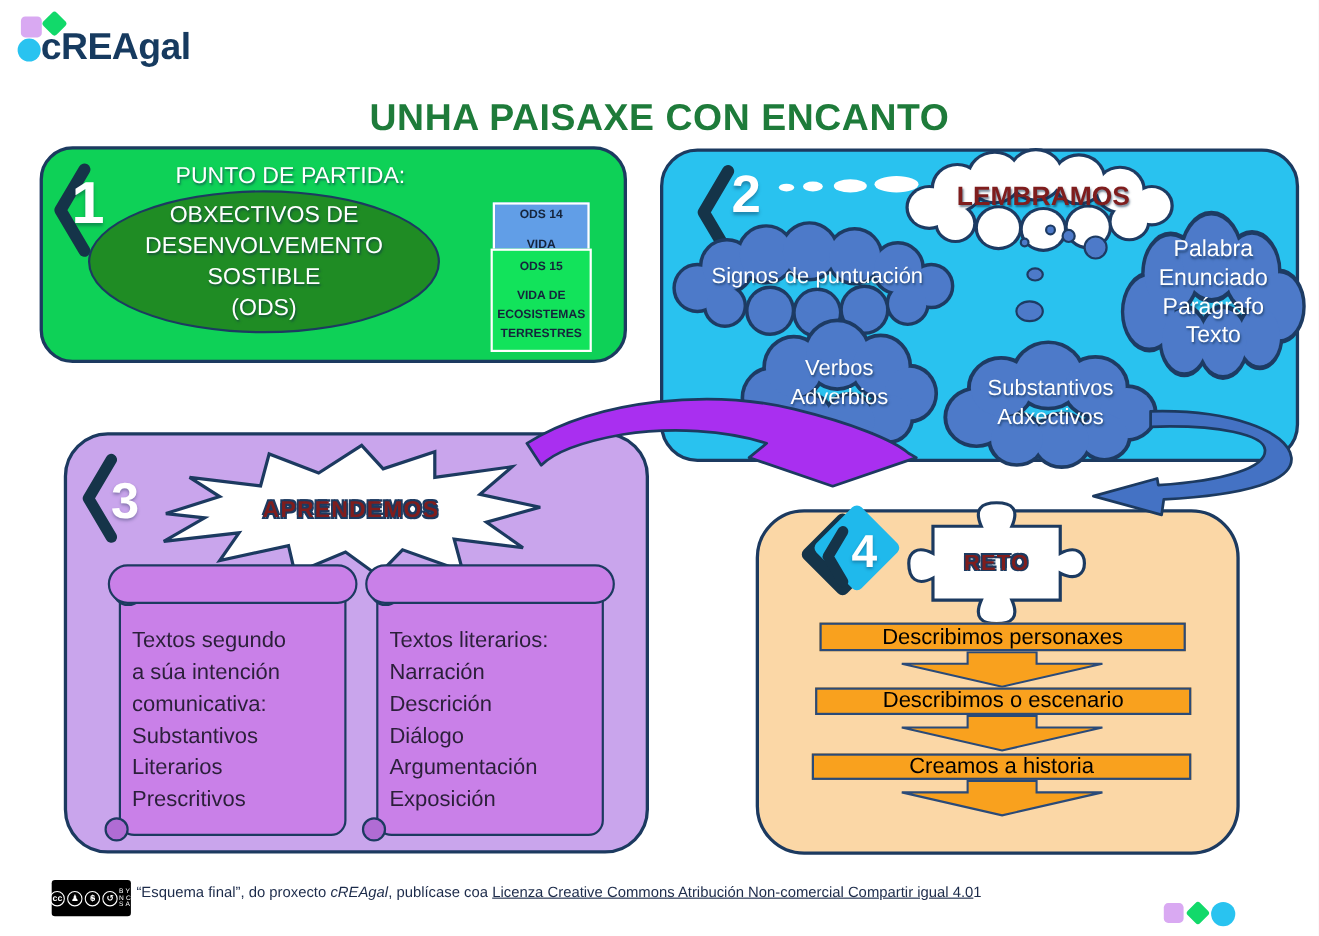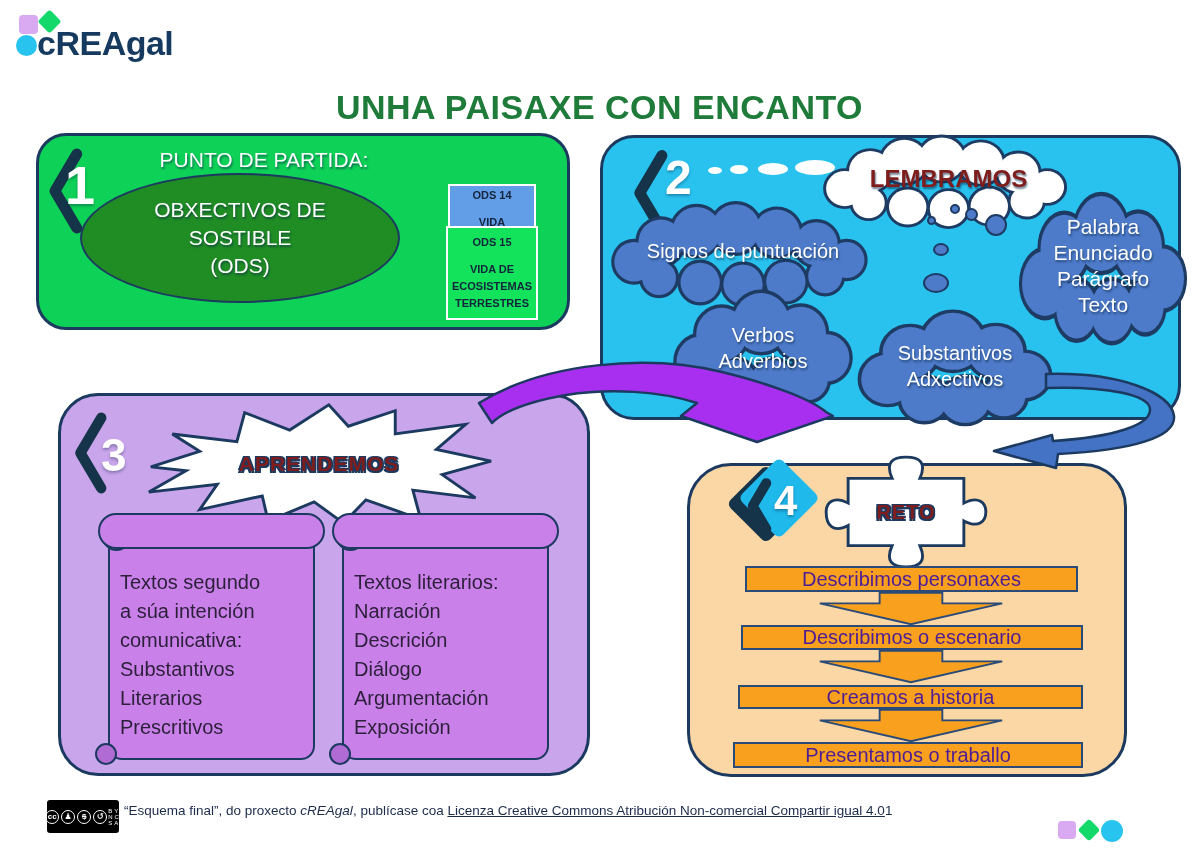--- a/index.html
+++ b/index.html
@@ -77,21 +77,21 @@
 
   
   .diamond{position:absolute;border-radius:6px;}
   .d-navy{left:48px;top:10px;width:56px;height:56px;background:#153449;transform:rotate(45deg);}
   .d-cyan{left:60px;top:3px;width:58px;height:58px;background:#1fb9ec;transform:rotate(45deg);}
   .puzzle{position:absolute;left:135px;top:-10px;width:162px;height:112px;}
   .puzzle svg{position:absolute;inset:0;width:100%;height:100%;overflow:visible;}
   .puzzle .ptxt{position:absolute;inset:0;display:flex;align-items:center;justify-content:center;
                 font-size:20px;letter-spacing:1px;}
   .stepbar{position:absolute;background:#f9a11e;border:2px solid #2a4a78;box-sizing:border-box;
-           display:flex;align-items:center;justify-content:center;font-size:20px;color:#4c1d95;}
+           display:flex;align-items:center;justify-content:center;font-size:20px;color:#000000;}
   .steparrow{position:absolute;width:190px;height:36px;}
 
   
   .cc-badge{left:47px;top:800px;width:72px;height:33px;background:#000;border-radius:3px;
             display:flex;flex-direction:row;align-items:center;justify-content:center;gap:1px;}
   .cc-row{display:flex;gap:2px;}
   .cci{width:14px;height:14px;border:1.5px solid #fff;border-radius:50%;box-sizing:border-box;
        color:#fff;font-size:8px;font-weight:bold;display:flex;align-items:center;justify-content:center;line-height:1;}
   .cc-sub{color:#fff;font-size:6px;letter-spacing:2px;}
   .footer-text{left:124px;top:803px;font-size:13.5px;color:#1c2b4a;white-space:nowrap;}
@@ -144,20 +144,21 @@
 <div class="abs page-title">UNHA PAISAXE CON ENCANTO</div>
 
 <div class="abs secbox sec1">
   <svg class="chev" style="left:9px;top:13px;width:34px;height:84px" viewBox="0 0 40 100">
       <polyline points="34,6 8,50 34,94"></polyline>
     </svg>
   <div class="num" style="left:26px;top:22px;font-size:54px">1</div>
   <div class="abs s1-heading shadowtxt">PUNTO DE PARTIDA:</div>
   <div class="abs s1-ellipse shadowtxt">
     <span>OBXECTIVOS DE</span>
+    <span>DESENVOLVEMENTO</span>
     <span>SOSTIBLE</span>
     <span>(ODS)</span>
   </div>
   <div class="abs ods ods14">
     <span>ODS 14</span>
     <span class="gap"></span>
     <span>VIDA</span>
     <span>SUBMARINA</span>
   </div>
   <div class="abs ods ods15">
@@ -315,21 +316,20 @@
     <polygon fill="#f9a11e" stroke="#2a4a78" stroke-width="2" points="67,0 67,11 4,11 100,33 196,11 133,11 133,0"></polygon>
   </svg>
   <div class="stepbar" style="left:51px;top:159px;width:342px;height:25px">Describimos o escenario</div>
   <svg class="steparrow" style="left:126px;top:184px" viewBox="0 0 200 36">
     <polygon fill="#f9a11e" stroke="#2a4a78" stroke-width="2" points="67,0 67,11 4,11 100,33 196,11 133,11 133,0"></polygon>
   </svg>
   <div class="stepbar" style="left:48px;top:219px;width:345px;height:24px">Creamos a historia</div>
   <svg class="steparrow" style="left:126px;top:243px" viewBox="0 0 200 36">
     <polygon fill="#f9a11e" stroke="#2a4a78" stroke-width="2" points="67,0 67,11 4,11 100,33 196,11 133,11 133,0"></polygon>
   </svg>
-  <div class="stepbar" style="left:43px;top:276px;width:350px;height:26px">Presentamos o traballo</div>
 </div>
 
 <svg class="abs arrows-overlay">
   <path fill="#a92ff0" stroke="#1c3a60" stroke-width="2.5" stroke-linejoin="round" d="M 479 403 C 545 362, 648 354, 722 372 C 775 385, 812 400, 826 412 L 833 416 L 757 442 L 681 416
        L 697 403 C 660 391, 610 388, 566 395 C 532 401, 505 410, 492 423 Z"></path>
   <path fill="#4472c4" stroke="#1c3a60" stroke-width="2.5" stroke-linejoin="round" d="M 1046 374 C 1118 372, 1171 392, 1174 416 C 1176 437, 1134 450, 1058 454 L 1056 468 L 994 451
        L 1052 435 L 1053 441 C 1114 437, 1151 425, 1150 409 C 1149 395, 1108 386, 1046 388 Z"></path>
 </svg>
 
 <div class="abs cc-badge">

